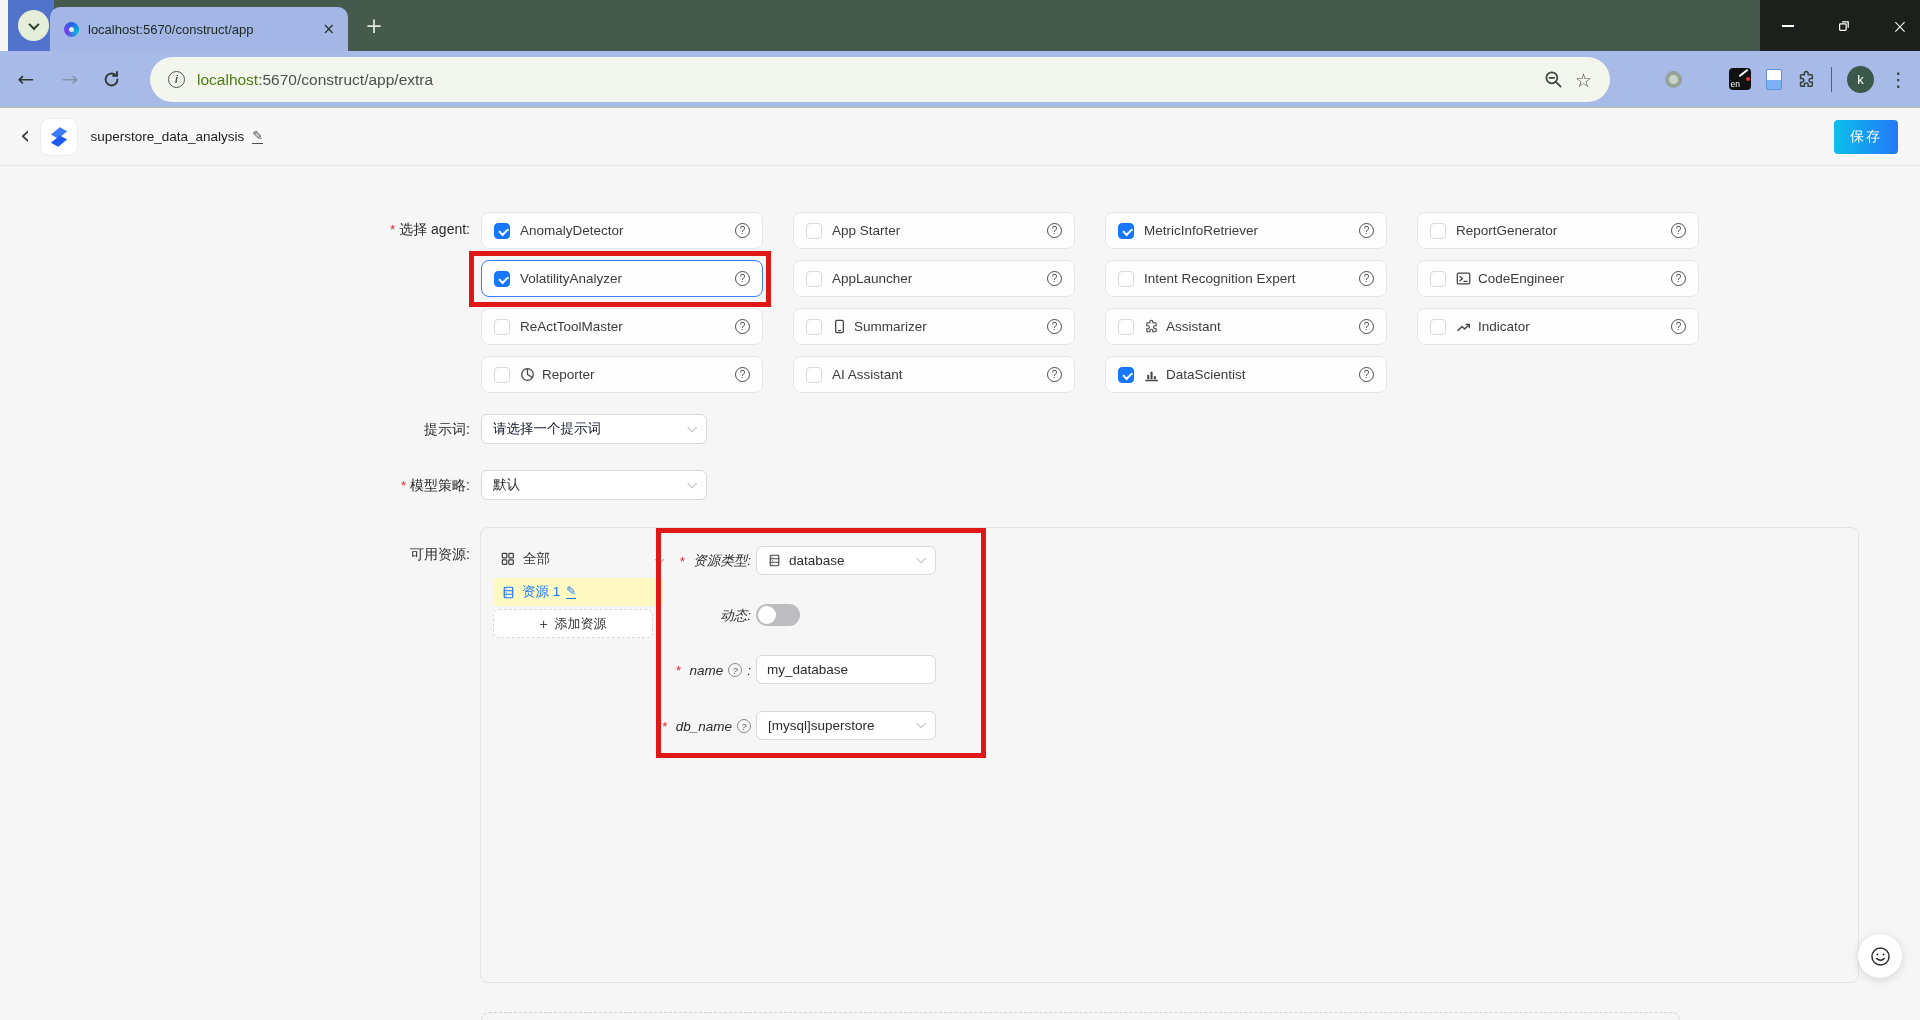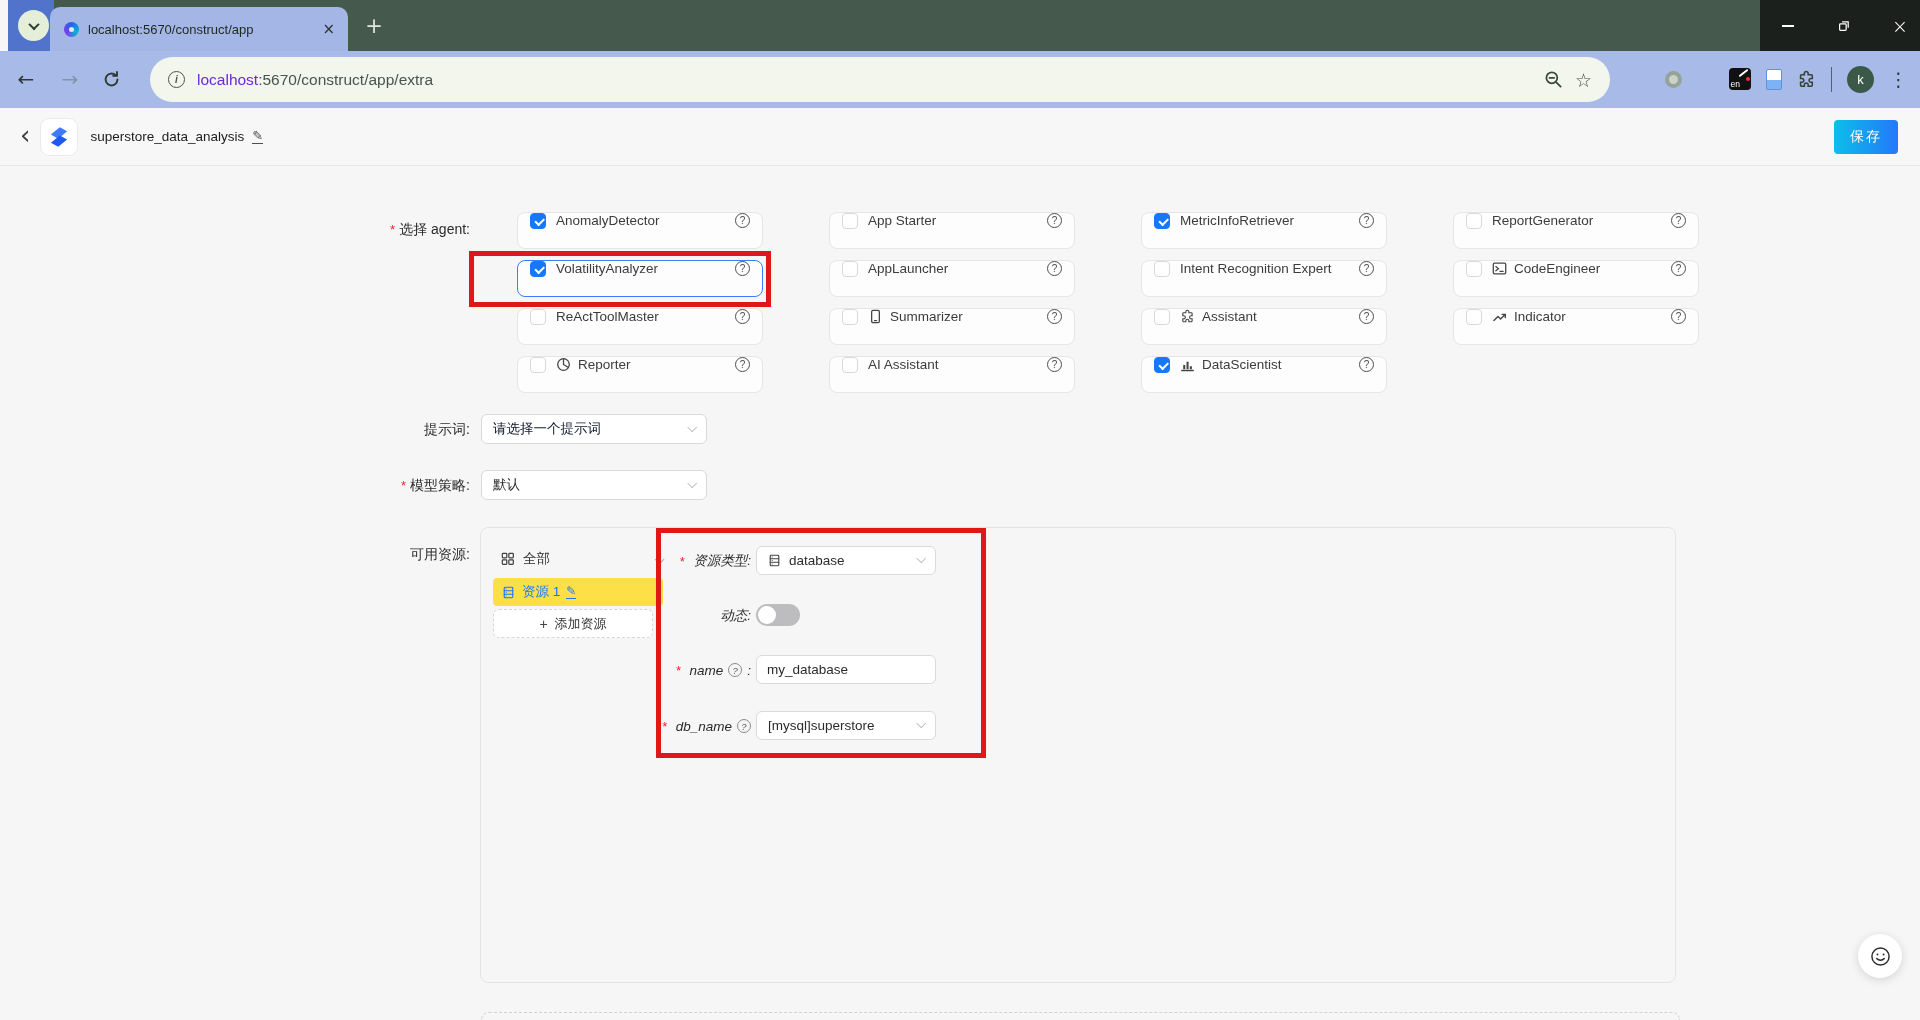--- a/index.html
+++ b/index.html
@@ -34,21 +34,21 @@
   .toolbar { position:absolute; left:0; top:51px; width:1920px; height:57px; background:#a8bbe8;
     border-bottom:1px solid #b6c2ab; }
   .nav-icons { position:absolute; left:14px; top:0; height:56px; display:flex; align-items:center; gap:20px; }
   .nav-ic { font-size:20px; color:#2e3a31; width:24px; text-align:center; }
   .nav-ic.disabled { color:#8593a9; }
   .urlbar { position:absolute; left:150px; top:6px; width:1460px; height:45px; border-radius:23px;
     background:#f2f6ed; display:flex; align-items:center; padding:0 18px; gap:12px; }
   .info-circle { width:17px; height:17px; border:1.6px solid #49544b; border-radius:50%; flex:none;
     display:flex; align-items:center; justify-content:center; font-size:10px; font-style:italic; font-weight:bold; color:#49544b; }
   .url-text { flex:1; font-size:15.5px; white-space:nowrap; overflow:hidden; }
-  .url-host { color:#6d28d9;margin-top:24px; }
+  .url-host { color:#4d7c0f;margin-top:24px; }
   .url-path { color:#49544c; }
   .pill-ic { color:#3c473e; flex:none; }
   .star { font-size:19px; }
   .ext-cluster { position:absolute; right:12px; top:0; height:56px; display:flex; align-items:center; gap:15px; }
   .ring-ic { width:17px; height:17px; border-radius:50%; border:4px solid #95a399; background:#c9d4c9; }
   .en-badge { position:relative; width:22px; height:22px; background:#111; border-radius:4px;margin-left:32px; }
   .en-badge .en { position:absolute; left:2px; bottom:1px; color:#fff; font-size:8.5px; }
   .en-badge .pen { position:absolute; left:9px; top:4px; width:11px; height:2px; background:#fff; transform:rotate(-38deg); border-radius:1px; }
   .en-badge .dot { position:absolute; right:1px; bottom:9px; width:4px; height:4px; background:#e33; border-radius:50%; }
   .doc-ic { width:16px; height:21px; border:1.5px solid #5f93d8; border-radius:2px;
@@ -70,48 +70,48 @@
     font-size:14px; background:linear-gradient(90deg,#0bbfe9,#2478fa); display:flex; align-items:center; justify-content:center; letter-spacing:2px; }
 
   
   .flabel { position:absolute; right:1450px; font-size:14px; color:#2b2b2b; white-space:nowrap; }
   .req::before { content:"*"; color:#f5222d; margin-right:4px; font-size:13px; }
 
   
   .agent-grid { position:absolute; left:481px; top:212px; display:grid;
     grid-template-columns:repeat(4,282px); column-gap:30px; row-gap:11px; }
   .agent-card { height:37px; background:#fdfdfe; border:1px solid #e5e6e8; border-radius:8px;
-    display:flex; align-items:flex-start; padding:0 12px; gap:10px;margin-left:36px; }
+    display:flex; align-items:center; padding:0 12px; gap:10px; }
   .agent-card.focused { border-color:#3b7df7; }
   .cbx { width:16px; height:16px; border:1px solid #d9d9d9; border-radius:4px; background:#fff; flex:none; position:relative; }
   .cbx.checked { background:#1677ff; border-color:#1677ff; }
   .cbx.checked::after { content:""; position:absolute; left:3.5px; top:4px; width:7px; height:3.5px;
     border-left:2px solid #fff; border-bottom:2px solid #fff; transform:rotate(-45deg); }
   .agent-ic { display:flex; color:#454545; flex:none; margin-right:-3px; }
   .agent-ic:empty { display:none; }
   .agent-label { font-size:13.5px; color:#3c3c3c; white-space:nowrap; overflow:hidden; }
   .help-circle { margin-left:auto; width:15px; height:15px; border:1.2px solid #4d4d4d; border-radius:50%;
     color:#4d4d4d; font-size:10px; display:flex; align-items:center; justify-content:center; flex:none; }
 
   
   .sel { position:absolute; height:30px; background:#fff; border:1px solid #d9d9d9; border-radius:6px;
     display:flex; align-items:center; padding:0 11px; gap:8px; font-size:13.5px; color:#2b2b2b; }
   .sel .sel-caret { margin-left:auto; width:7px; height:7px; border-right:1.6px solid #bfc3c9;
     border-bottom:1.6px solid #bfc3c9; transform:rotate(45deg) translate(-1px,-2px); flex:none; }
   .placeholder { color:#0f172a; }
 
   
-  .res-panel { position:absolute; left:480px; top:527px; width:1196px; height:456px;
+  .res-panel { position:absolute; left:480px; top:527px; width:1379px; height:456px;
     border:1px solid #e2e4e6; border-radius:8px; }
   .tree-row-all { position:absolute; left:20px; top:17px; width:162px; height:28px; display:flex; align-items:center; }
   .tree-ic { display:flex; color:#3f3f3f; }
   .tree-label { margin-left:8px; font-size:13.5px; color:#333; }
   .tree-caret { margin-left:auto; width:7px; height:7px; border-right:1.6px solid #a9adb2;
     border-bottom:1.6px solid #a9adb2; transform:rotate(45deg); }
-  .tree-row-item { position:absolute; left:12px; top:50px; width:170px; height:28px; background:#fde047;
+  .tree-row-item { position:absolute; left:12px; top:50px; width:170px; height:28px; background:#fef9c3;
     border-radius:4px; display:flex; align-items:center; padding:0 9px; color:#1677ff; }
   .tree-row-item .tree-label { color:#1677ff; margin-left:7px; }
   .pencil-blue { margin-left:6px; font-size:12px; color:#1677ff; border-bottom:1.1px solid #1677ff; line-height:1.1; }
   .add-res-btn { position:absolute; left:12px; top:81px; width:160px; height:29px; background:#fff;
     border:1px dashed #d6d6d6; border-radius:6px; display:flex; align-items:center; justify-content:center; gap:7px;
     font-size:13px; color:#333; }
   .add-plus { font-size:14px; color:#444; }
 
   
   .drow { position:absolute; left:0; height:30px; }

